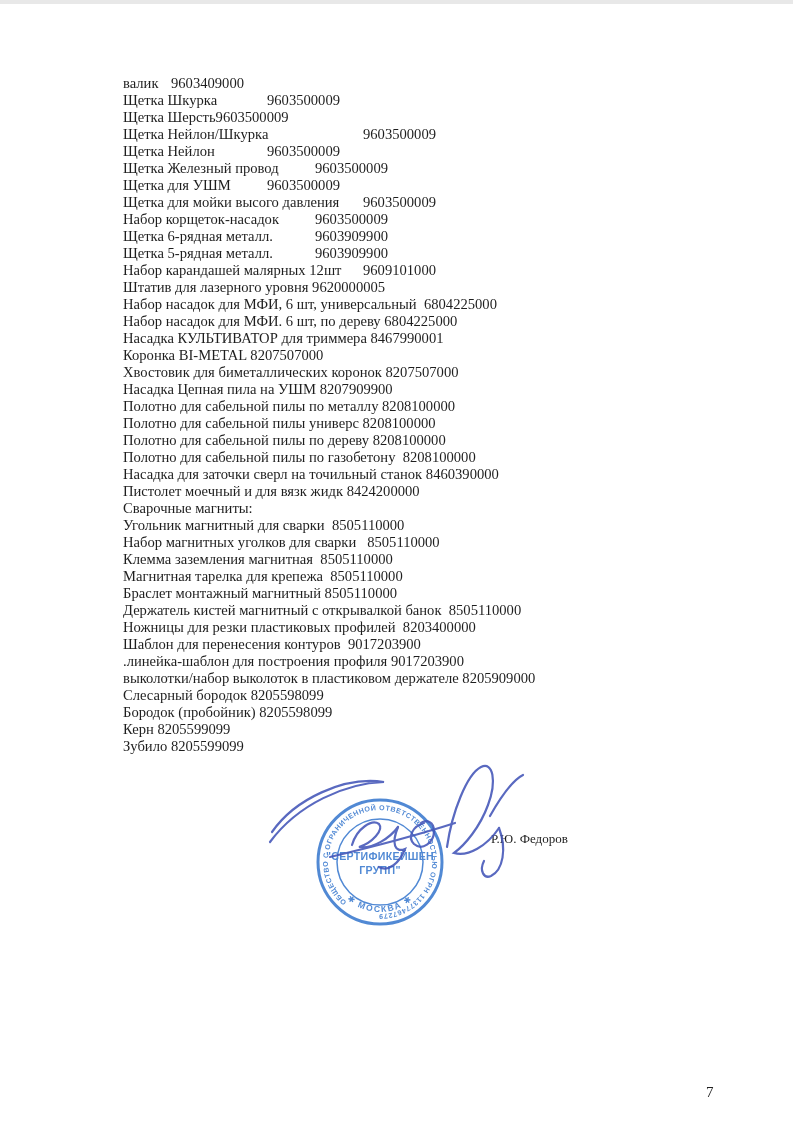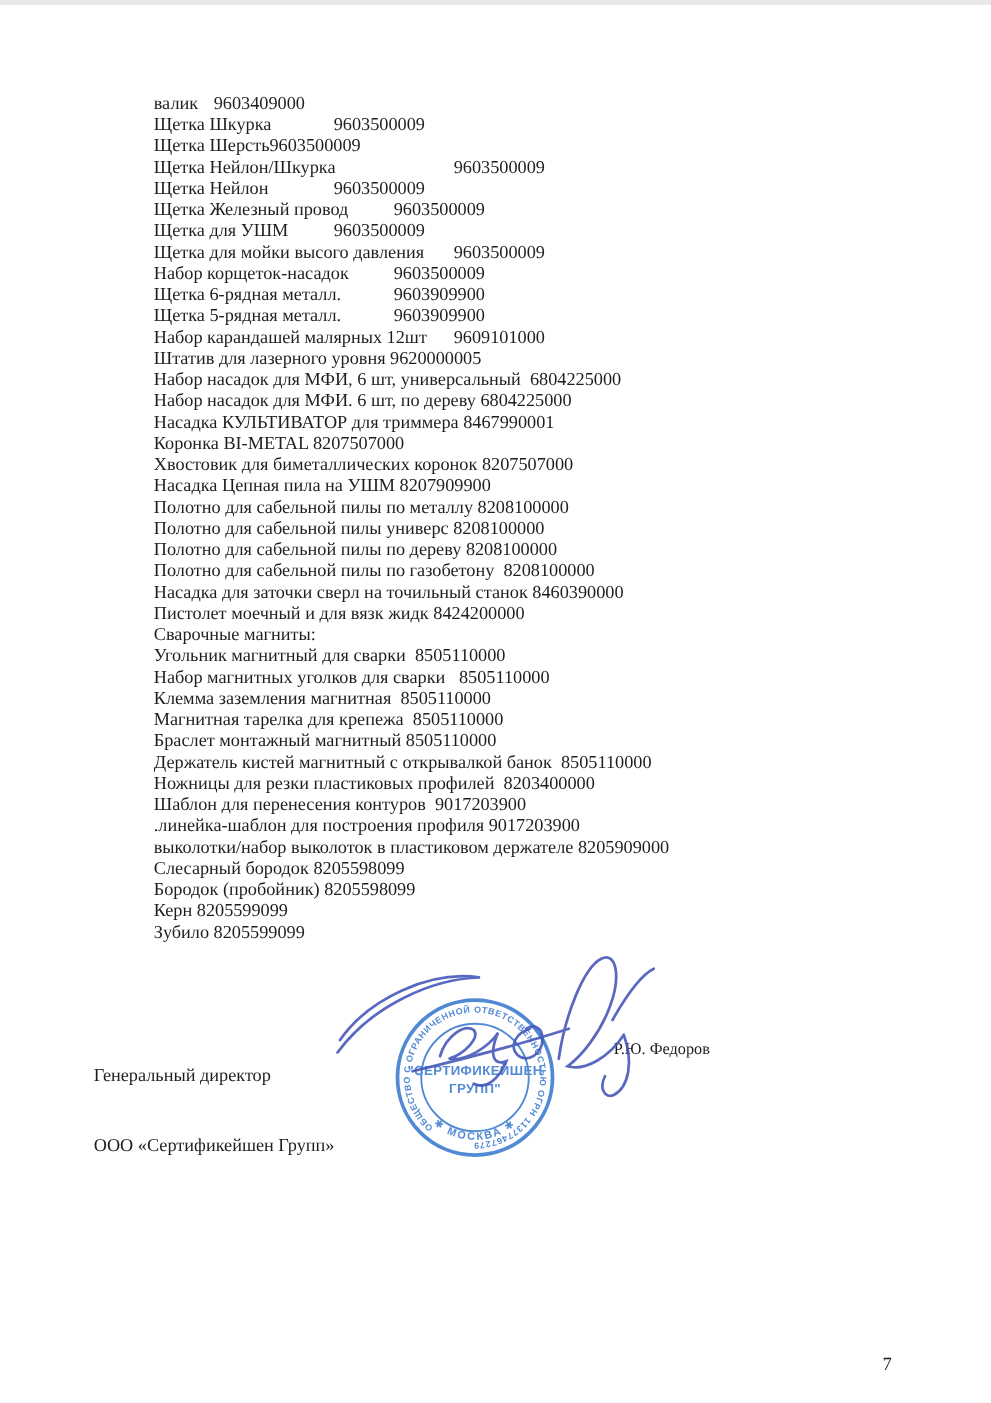--- a/index.html
+++ b/index.html
@@ -70,24 +70,20 @@
     stroke-linecap: round;
   }
 </style>
 </head>
 <body>
 
 <div class="page">
 
   <div class="product-list"><div class="line">валик	9603409000</div><div class="line">Щетка Шкурка		9603500009</div><div class="line">Щетка Шерсть9603500009</div><div class="line">Щетка Нейлон/Шкурка		9603500009</div><div class="line">Щетка Нейлон		9603500009</div><div class="line">Щетка Железный провод	9603500009</div><div class="line">Щетка для УШМ	9603500009</div><div class="line">Щетка для мойки высого давления	9603500009</div><div class="line">Набор корщеток-насадок	9603500009</div><div class="line">Щетка 6-рядная металл.	9603909900</div><div class="line">Щетка 5-рядная металл.	9603909900</div><div class="line">Набор карандашей малярных 12шт	9609101000</div><div class="line">Штатив для лазерного уровня 9620000005</div><div class="line">Набор насадок для МФИ, 6 шт, универсальный  6804225000</div><div class="line">Набор насадок для МФИ. 6 шт, по дереву 6804225000</div><div class="line">Насадка КУЛЬТИВАТОР для триммера 8467990001</div><div class="line">Коронка BI-METAL 8207507000</div><div class="line">Хвостовик для биметаллических коронок 8207507000</div><div class="line">Насадка Цепная пила на УШМ 8207909900</div><div class="line">Полотно для сабельной пилы по металлу 8208100000</div><div class="line">Полотно для сабельной пилы универс 8208100000</div><div class="line">Полотно для сабельной пилы по дереву 8208100000</div><div class="line">Полотно для сабельной пилы по газобетону  8208100000</div><div class="line">Насадка для заточки сверл на точильный станок 8460390000</div><div class="line">Пистолет моечный и для вязк жидк 8424200000</div><div class="line">Сварочные магниты:</div><div class="line">Угольник магнитный для сварки  8505110000</div><div class="line">Набор магнитных уголков для сварки   8505110000</div><div class="line">Клемма заземления магнитная  8505110000</div><div class="line">Магнитная тарелка для крепежа  8505110000</div><div class="line">Браслет монтажный магнитный 8505110000</div><div class="line">Держатель кистей магнитный с открывалкой банок  8505110000</div><div class="line">Ножницы для резки пластиковых профилей  8203400000</div><div class="line">Шаблон для перенесения контуров  9017203900</div><div class="line">.линейка-шаблон для построения профиля 9017203900</div><div class="line">выколотки/набор выколоток в пластиковом держателе 8205909000</div><div class="line">Слесарный бородок 8205598099</div><div class="line">Бородок (пробойник) 8205598099</div><div class="line">Керн 8205599099</div><div class="line">Зубило 8205599099</div></div>
 
-  <div class="sign-block">
-    <div>Генеральный директор</div>
-    <div>ООО «Сертификейшен Групп»</div>
-  </div>
 
   <div class="signer-name">Р.Ю. Федоров</div>
 
   <svg class="overlay" viewBox="0 0 793 1122" xmlns="http://www.w3.org/2000/svg">
     <g opacity="0.9">
       <circle class="stamp-stroke" cx="380" cy="858" r="62" stroke-width="3"></circle>
       <circle class="stamp-stroke" cx="380" cy="858" r="43" stroke-width="1.5"></circle>
       <path id="ringPath" d="M 380 910 A 52 52 0 1 1 380 806 A 52 52 0 1 1 380 910" fill="none" stroke="none"></path>
       <path id="cityPath" d="M 330 858 A 50 50 0 0 0 430 858" fill="none" stroke="none"></path>
       <text class="stamp-text ring-text">

